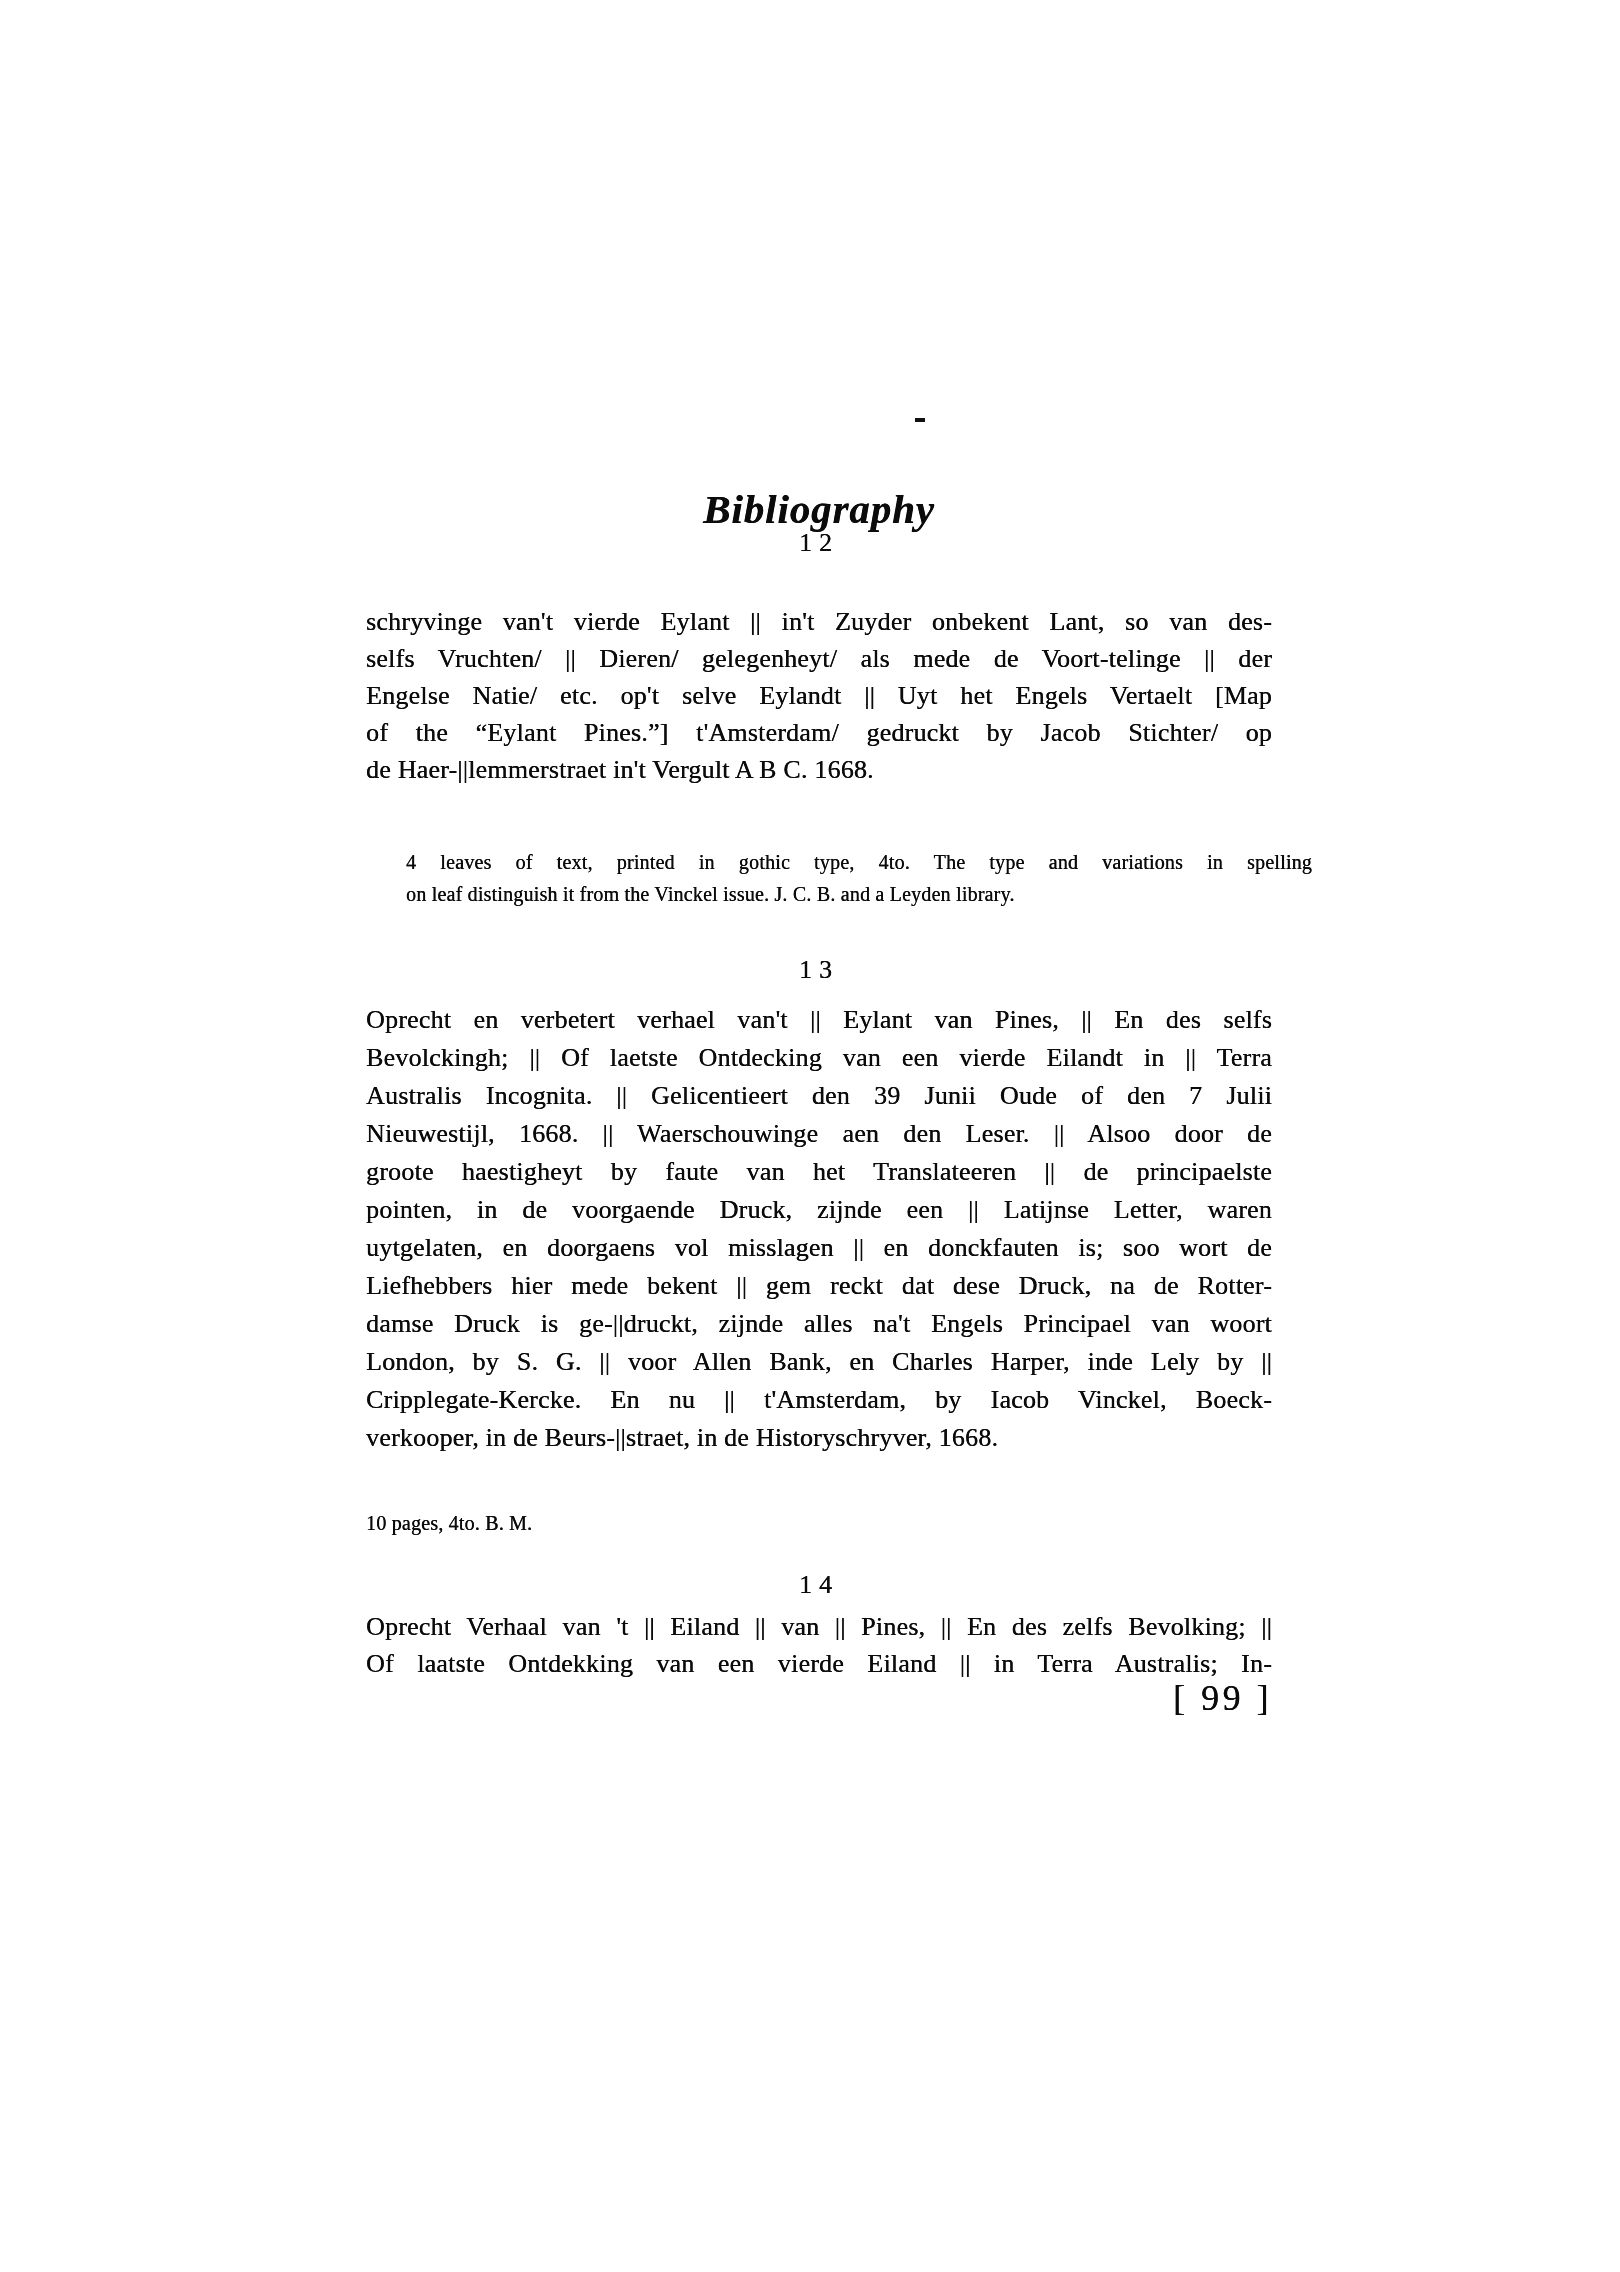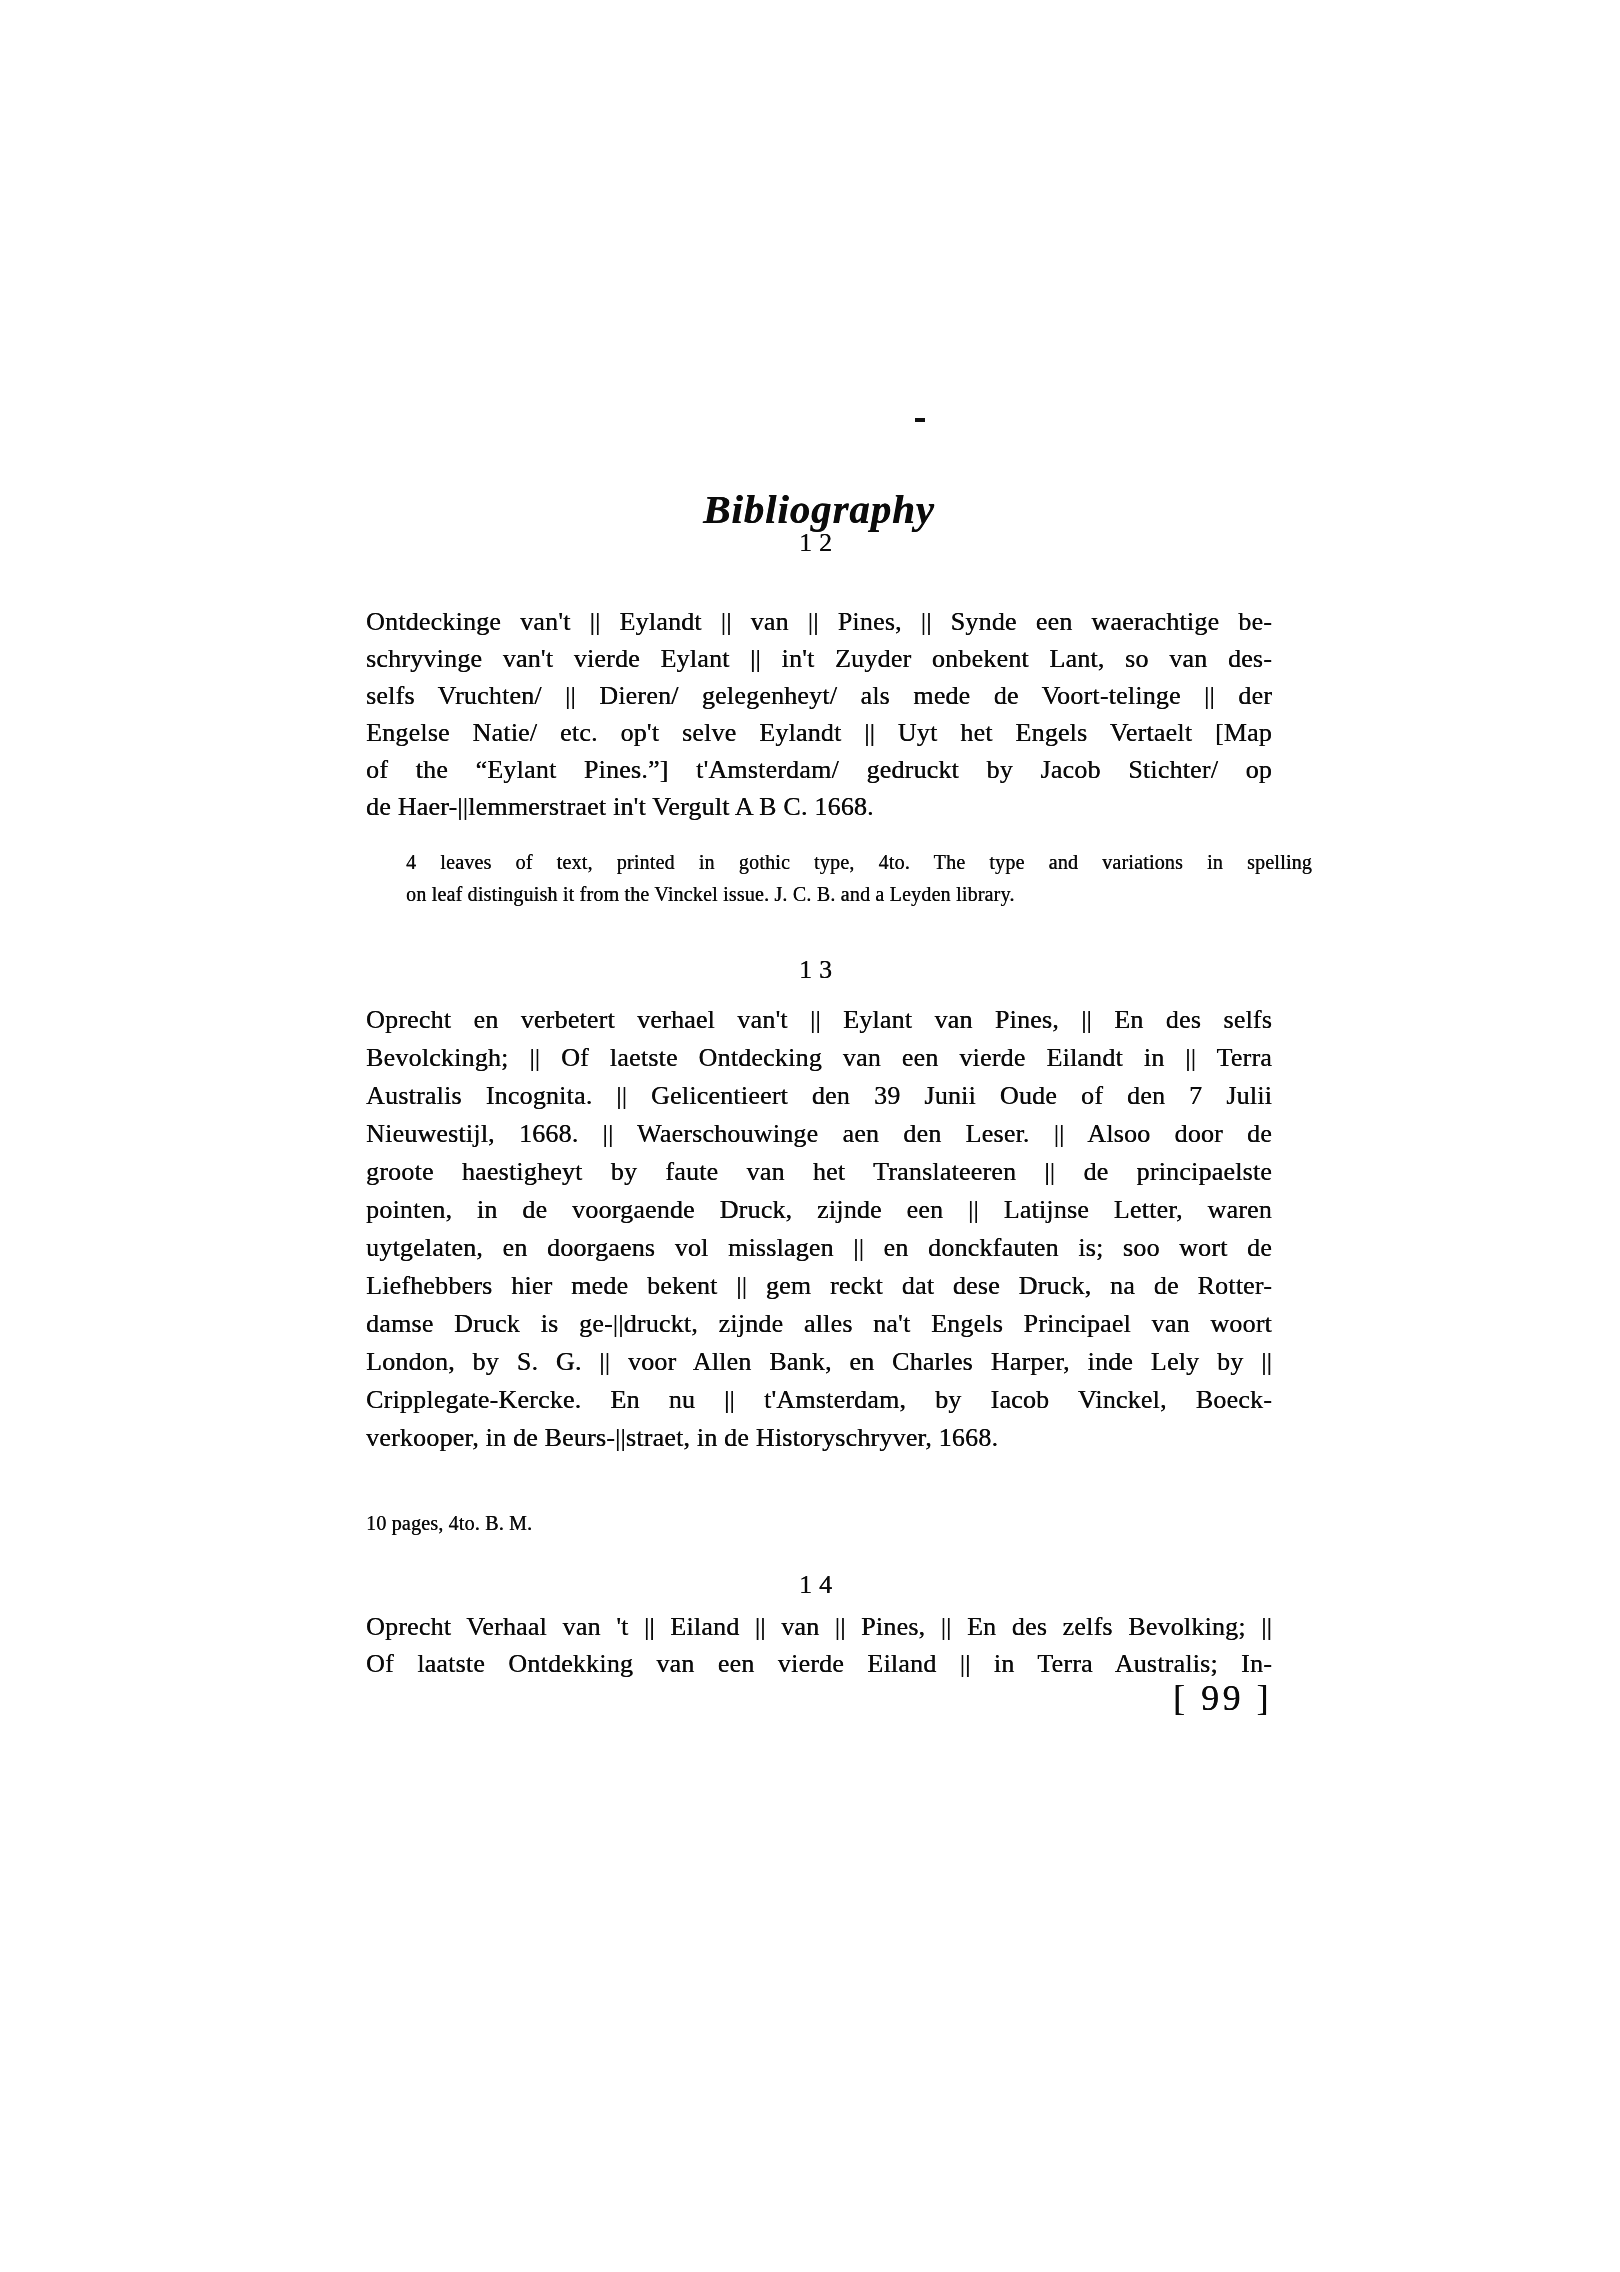--- a/index.html
+++ b/index.html
@@ -112,21 +112,20 @@
 <body>
 
 <div class="page ink">
 
   <div class="stray-mark"></div>
 
   <div class="doc-title">Bibliography</div>
 
   <div class="entry-number n12">12</div>
   <div class="entry-body e12">
-    <div class="body-line just">Ontdeckinge van't || Eylandt || van || Pines, || Synde een waerachtige be-</div>
     <div class="body-line just">schryvinge van't vierde Eylant || in't Zuyder onbekent Lant, so van des-</div>
     <div class="body-line just">selfs Vruchten/ || Dieren/ gelegenheyt/ als mede de Voort-telinge || der</div>
     <div class="body-line just">Engelse Natie/ etc. op't selve Eylandt || Uyt het Engels Vertaelt [Map</div>
     <div class="body-line just">of the “Eylant Pines.”] t'Amsterdam/ gedruckt by Jacob Stichter/ op</div>
     <div class="body-line last">de Haer-||lemmerstraet in't Vergult A B C. 1668.</div>
   </div>
   <div class="entry-note note12">
     <div class="note-line">4 leaves of text, printed in gothic type, 4to. The type and variations in spelling</div>
     <div class="note-line last">on leaf distinguish it from the Vinckel issue. J. C. B. and a Leyden library.</div>
   </div>

